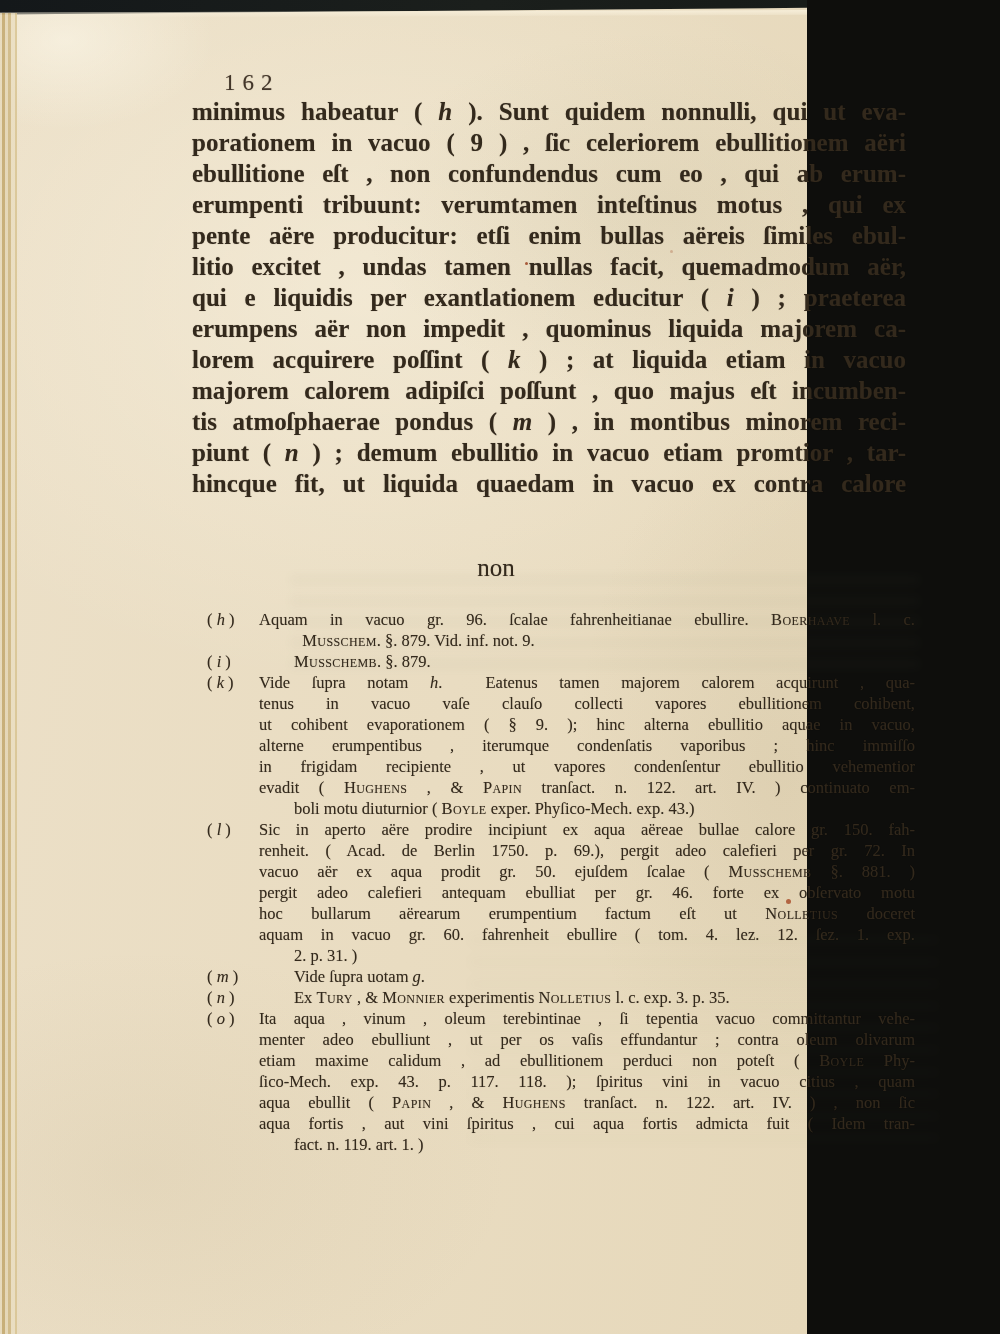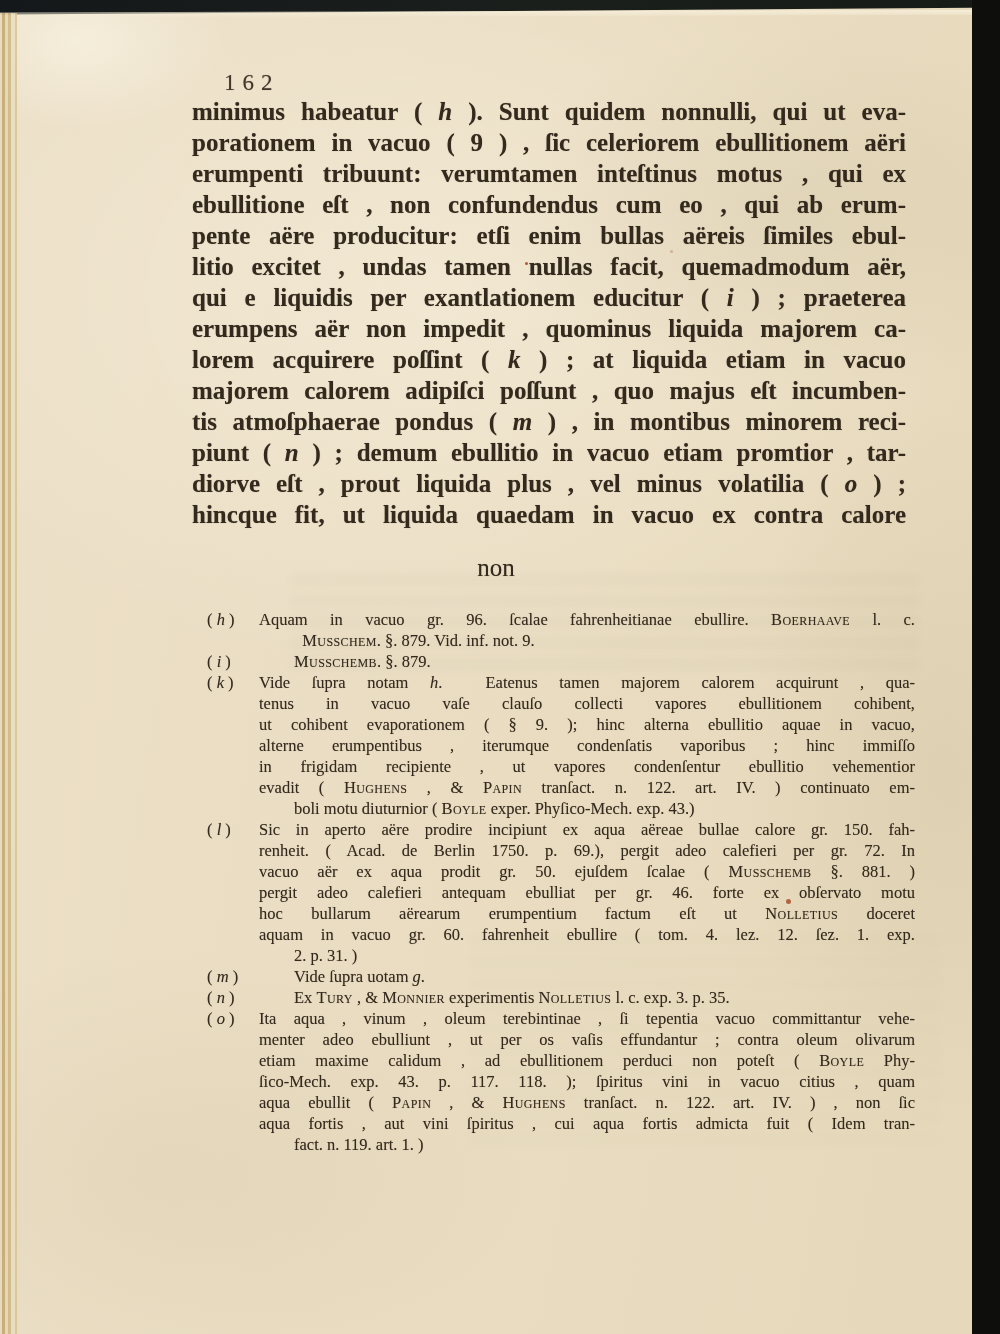--- a/index.html
+++ b/index.html
@@ -9,21 +9,21 @@
   }
   *{box-sizing:border-box;}
   html,body{margin:0;padding:0;}
   body{
     width:1000px;height:1334px;
     background:#0e0e0c;
     overflow:hidden;
     font-family:"Liberation Serif","DejaVu Serif",serif;
   }
   .scan{
-    position:relative;width:972px;height:1334px;
+    position:relative;width:807px;height:1334px;
     background:
       radial-gradient(ellipse 720px 520px at 45% 22%, rgba(255,250,236,0.38), rgba(0,0,0,0) 75%),
       linear-gradient(100deg,#ece0c8 0%,#e9dcc1 55%,#e6d8ba 100%);
     color:var(--ink);
   }
   .mottle{
     position:absolute;inset:0;pointer-events:none;
     background:
       radial-gradient(ellipse 430px 260px at 82% 16%, rgba(158,148,104,0.13), rgba(0,0,0,0) 70%),
       radial-gradient(ellipse 520px 320px at 18% 88%, rgba(172,152,110,0.10), rgba(0,0,0,0) 70%),
@@ -116,31 +116,30 @@
   <div class="gutter"></div>
   <div class="bleed bleed-1"></div>
   <div class="bleed bleed-2"></div>
   <div class="specks"></div>
 
   <div class="page-number">162</div>
 
   <div class="main-text">
       <div class="line">minimus habeatur ( <i>h</i> ). Sunt quidem nonnulli, qui ut eva-</div>
       <div class="line">porationem in vacuo ( 9 ) , ſic celeriorem ebullitionem aëri</div>
+      <div class="line">ebullitione eſt , non confundendus cum eo , qui ab erum-</div>
       <div class="line">erumpenti tribuunt: verumtamen inteſtinus motus , qui ex</div>
-      <div class="line">ebullitione eſt , non confundendus cum eo , qui ab erum-</div>
       <div class="line">pente aëre producitur: etſi enim bullas aëreis ſimiles ebul-</div>
       <div class="line">litio excitet , undas tamen nullas facit, quemadmodum aër,</div>
       <div class="line">qui e liquidis per exantlationem educitur ( <i>i</i> ) ; praeterea</div>
       <div class="line">erumpens aër non impedit , quominus liquida majorem ca-</div>
       <div class="line">lorem acquirere poſſint ( <i>k</i> ) ; at liquida etiam in vacuo</div>
       <div class="line">majorem calorem adipiſci poſſunt , quo majus eſt incumben-</div>
       <div class="line">tis atmoſphaerae pondus ( <i>m</i> ) , in montibus minorem reci-</div>
       <div class="line">piunt ( <i>n</i> ) ; demum ebullitio in vacuo etiam promtior , tar-</div>
-      <div class="line">diorve eſt , prout liquida plus , vel minus volatilia ( <i>o</i> ) ;</div>
       <div class="line">hincque fit, ut liquida quaedam in vacuo ex contra calore</div>
     </div>
 
   <div class="catchword">non</div>
 
   <div class="footnotes">
       <div class="fn">
         <span class="fn-marker">( <i>h</i> )</span>
         <div class="fn-body">
           <div class="fn-line">Aquam in vacuo gr. 96. ſcalae fahrenheitianae ebullire. <span class="sc">Boerhaave</span> l. c.</div>

